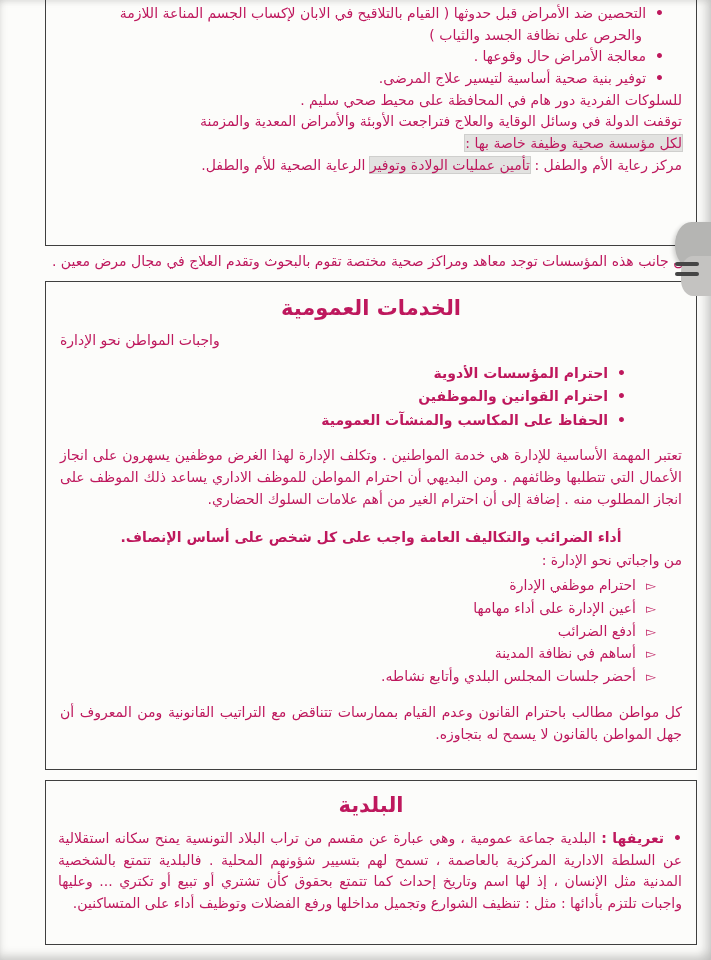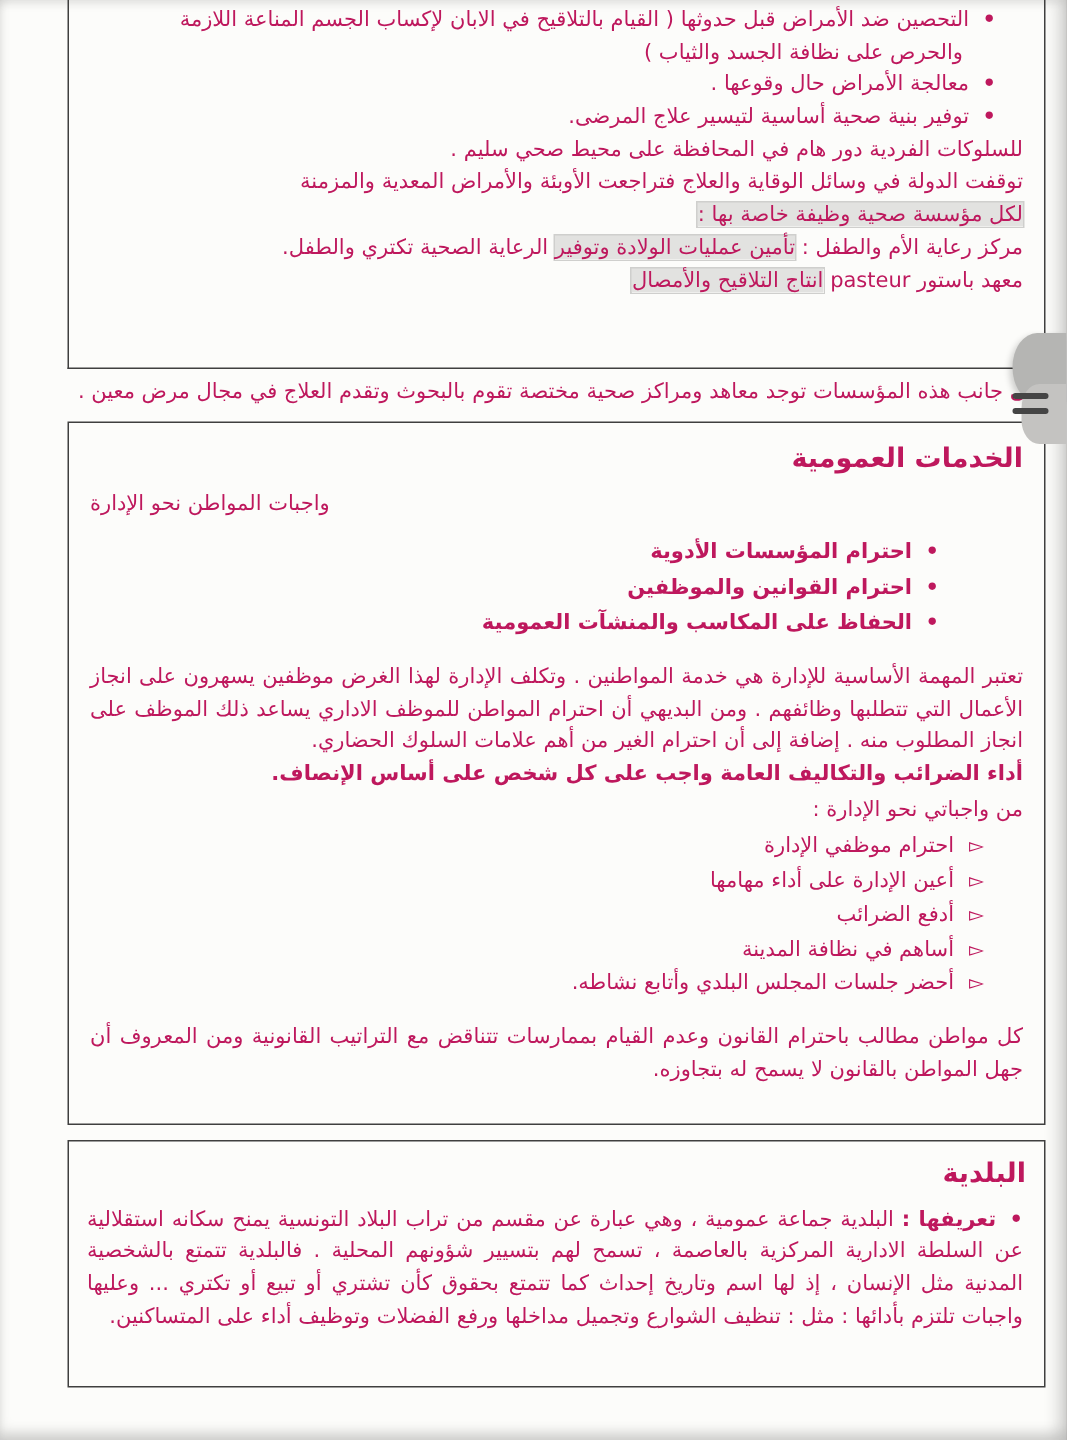--- a/index.html
+++ b/index.html
@@ -26,26 +26,26 @@
   .box3{margin-top:10px;padding:6px 12px 25px;min-height:165px}
   .after1{margin:5px 18px 3px 50px}
   .line{position:relative}
   .dot{display:inline-block;margin-left:9px;font-weight:bold}
   .dot:empty{display:none}
   .seg:empty{display:none}
   .hl{background:var(--highlight,#e2e2e0);box-shadow:0 0 0 1px #cfcfcd}
   .bullet{padding-right:20px}
   .cont{padding-right:42px}
   .plain{padding-right:2px}
-  .title{font-weight:bold;font-size:18px;margin:2px 0 6px}
+  .title{font-weight:bold;font-size:21px;text-align:center;margin:2px 0 6px}
   .subtitle{text-align:left;margin:0 0 10px}
   .duties{padding-right:56px;font-weight:bold}
   .duty{line-height:1.68}
-  .para{text-align:justify;margin:13px 0 0}
-  .bold-line{font-weight:bold;margin:0 0 2px}
+  .para{text-align:justify;margin:13px 0 16px}
+  .bold-line{font-weight:bold;text-align:center;margin:0 0 2px}
   .intro{margin:0 0 2px}
   .arrows{padding-right:26px}
   .arrow-line{line-height:1.6}
   .arrow{display:inline-block;margin-left:10px;font-size:13px}
   .closing{margin-top:14px;text-align:justify}
   .def{margin-top:4px;text-align:justify;padding-right:2px}
   .def b{font-weight:bold}
   
   .artifact{position:absolute;top:222px;left:666px;width:45px;height:78px;direction:ltr}
   .artifact .blob{
@@ -92,26 +92,23 @@
 
         <div class="line plain">
           <span class="seg">توقفت الدولة في وسائل الوقاية والعلاج فتراجعت الأوبئة والأمراض المعدية والمزمنة</span>
         </div>
 
         <div class="line plain">
           <span class="seg hl">لكل مؤسسة صحية وظيفة خاصة بها :</span>
         </div>
 
         <div class="line plain">
-          <span class="seg">مركز رعاية الأم والطفل : </span><span class="seg hl">تأمين عمليات الولادة وتوفير</span><span class="seg"> الرعاية الصحية تكتري والطفل.</span>
+          <span class="seg">مركز رعاية الأم والطفل : </span><span class="seg hl">تأمين عمليات الولادة وتوفير</span><span class="seg"> الرعاية الصحية للأم والطفل.</span>
         </div>
 
-        <div class="line plain">
-          <span class="seg">معهد باستور pasteur </span><span class="seg hl">انتاج التلاقيح والأمصال</span>
-        </div>
 
       </div>
   </section>
 
   <p class="after1">الى جانب هذه المؤسسات توجد معاهد ومراكز صحية مختصة تقوم بالبحوث وتقدم العلاج في مجال مرض معين .</p>
 
   <div class="artifact">
     <span class="blob"></span>
     <span class="blob2"></span>
     <span class="mark mark1"></span>

